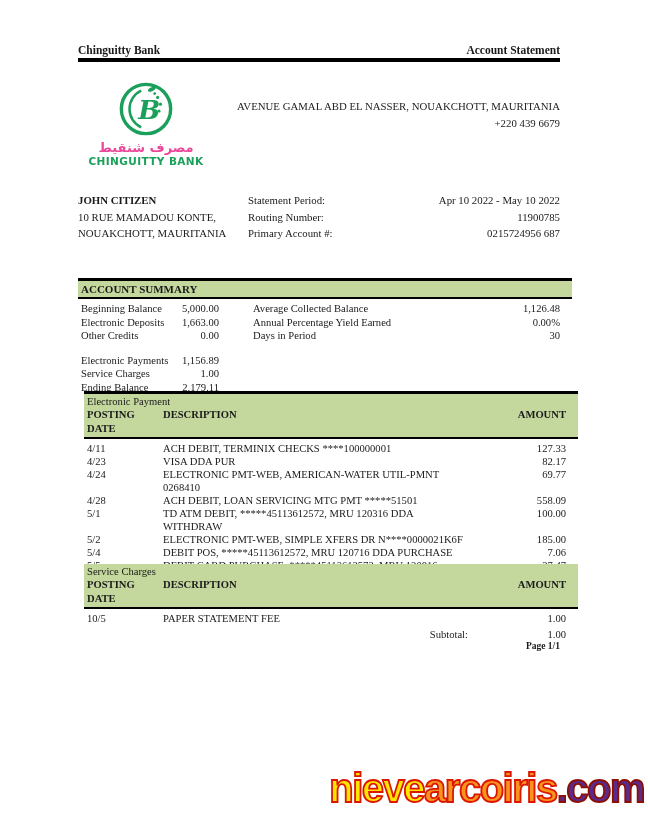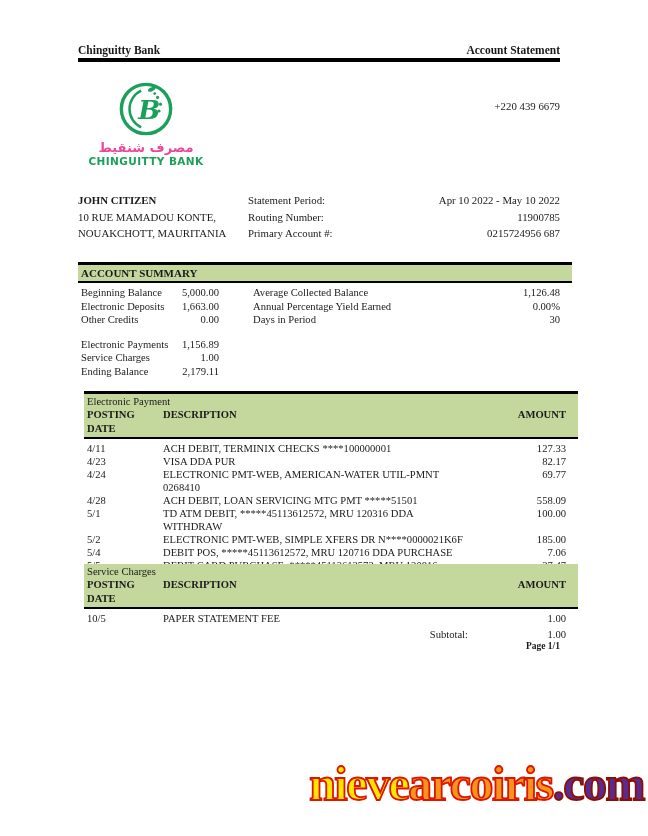--- a/index.html
+++ b/index.html
@@ -24,40 +24,40 @@
   .info-row{display:grid;grid-template-columns:1fr auto;line-height:16.5px;}
   .info-val{text-align:right;padding-right:12px;}
   
   .sec-bar{background:#c4d79d;border-top:3px solid #000;border-bottom:2px solid #000;padding:1px 0 1px 3px;}
   .sec-bar.no-top{border-top:none;}
   .sec-title-bold{font-weight:bold;font-size:11px;line-height:14px;}
   .tbl-title{font-size:10.6px;line-height:13px;}
   .tbl-cols{display:grid;grid-template-columns:76px 1fr 110px;font-weight:bold;font-size:10.6px;line-height:14px;}
   .col-amount{text-align:right;padding-right:12px;}
   
-  .summary{position:absolute;left:78px;top:262px;width:494px;font-size:10.6px;}
+  .summary{position:absolute;left:78px;top:278px;width:494px;font-size:10.6px;}
   .sum-rows{padding:3px 0 0 3px;}
   .sum-row{display:grid;grid-template-columns:92px 46px 34px 1fr 120px;line-height:13.5px;}
   .num{text-align:right;}
   .num-pad{text-align:right;padding-right:12px;}
   .sum-totals{margin-top:11px;padding-left:3px;}
   .tot-row{display:grid;grid-template-columns:92px 46px 1fr;line-height:13.5px;}
   
   .tx-table{position:absolute;left:84px;width:494px;font-size:10.6px;}
   .tbl-elec{top:391px;}
   .tbl-svc{top:564px;}
   .tbl-rows{padding:3px 0 0 3px;}
   .t-row{display:grid;grid-template-columns:76px 1fr 110px;line-height:13px;}
   .t-amount{text-align:right;padding-right:12px;}
   .t-sub{display:grid;grid-template-columns:76px 1fr 110px;line-height:13px;margin-top:3px;}
   .t-sub-label{grid-column:2;text-align:right;}
   
   .page-num{position:absolute;left:78px;top:641px;width:482px;text-align:right;font-weight:bold;font-size:9.5px;}
   
-  .watermark{position:absolute;right:4px;bottom:28px;font-family:Liberation Serif, serif;font-weight:bold;font-size:48px;letter-spacing:-1.5px;line-height:1;white-space:nowrap;}
+  .watermark{position:absolute;right:4px;bottom:28px;font-family:Liberation Sans, sans-serif;font-weight:bold;font-size:40px;letter-spacing:-1.5px;line-height:1;white-space:nowrap;}
   .wm1{color:#ffe600;-webkit-text-stroke:1.8px #dd1600;}
   .wm2{color:#f7941d;-webkit-text-stroke:1.8px #dd1600;}
   .wm3{color:#5b2a8e;-webkit-text-stroke:1.8px #8c0f00;}
 </style>
 </head>
 <body>
 
 <div class="doc-header">
   <span>Chinguitty Bank</span>
   <span>Account Statement</span>
@@ -73,20 +73,21 @@
     <circle cx="42" cy="18" r="1.6" fill="#1aa05a"></circle>
     <circle cx="45" cy="25" r="1.6" fill="#1aa05a"></circle>
     <circle cx="43.5" cy="32" r="1.6" fill="#1aa05a"></circle>
     <circle cx="39" cy="14" r="1.4" fill="#1aa05a"></circle>
   </svg>
   <div class="logo-arabic">مصرف شنقيط</div>
   <div class="logo-name">CHINGUITTY BANK</div>
 </div>
 
 <div class="bank-address">
+  <div>AVENUE GAMAL ABD EL NASSER, NOUAKCHOTT, MAURITANIA</div>
   <div>+220 439 6679</div>
 </div>
 
 <div class="customer">
   <div class="cust-left">
     <div class="cust-name">JOHN CITIZEN</div>
     <div>10 RUE MAMADOU KONTE,</div>
     <div>NOUAKCHOTT, MAURITANIA</div>
   </div>
   <div>

